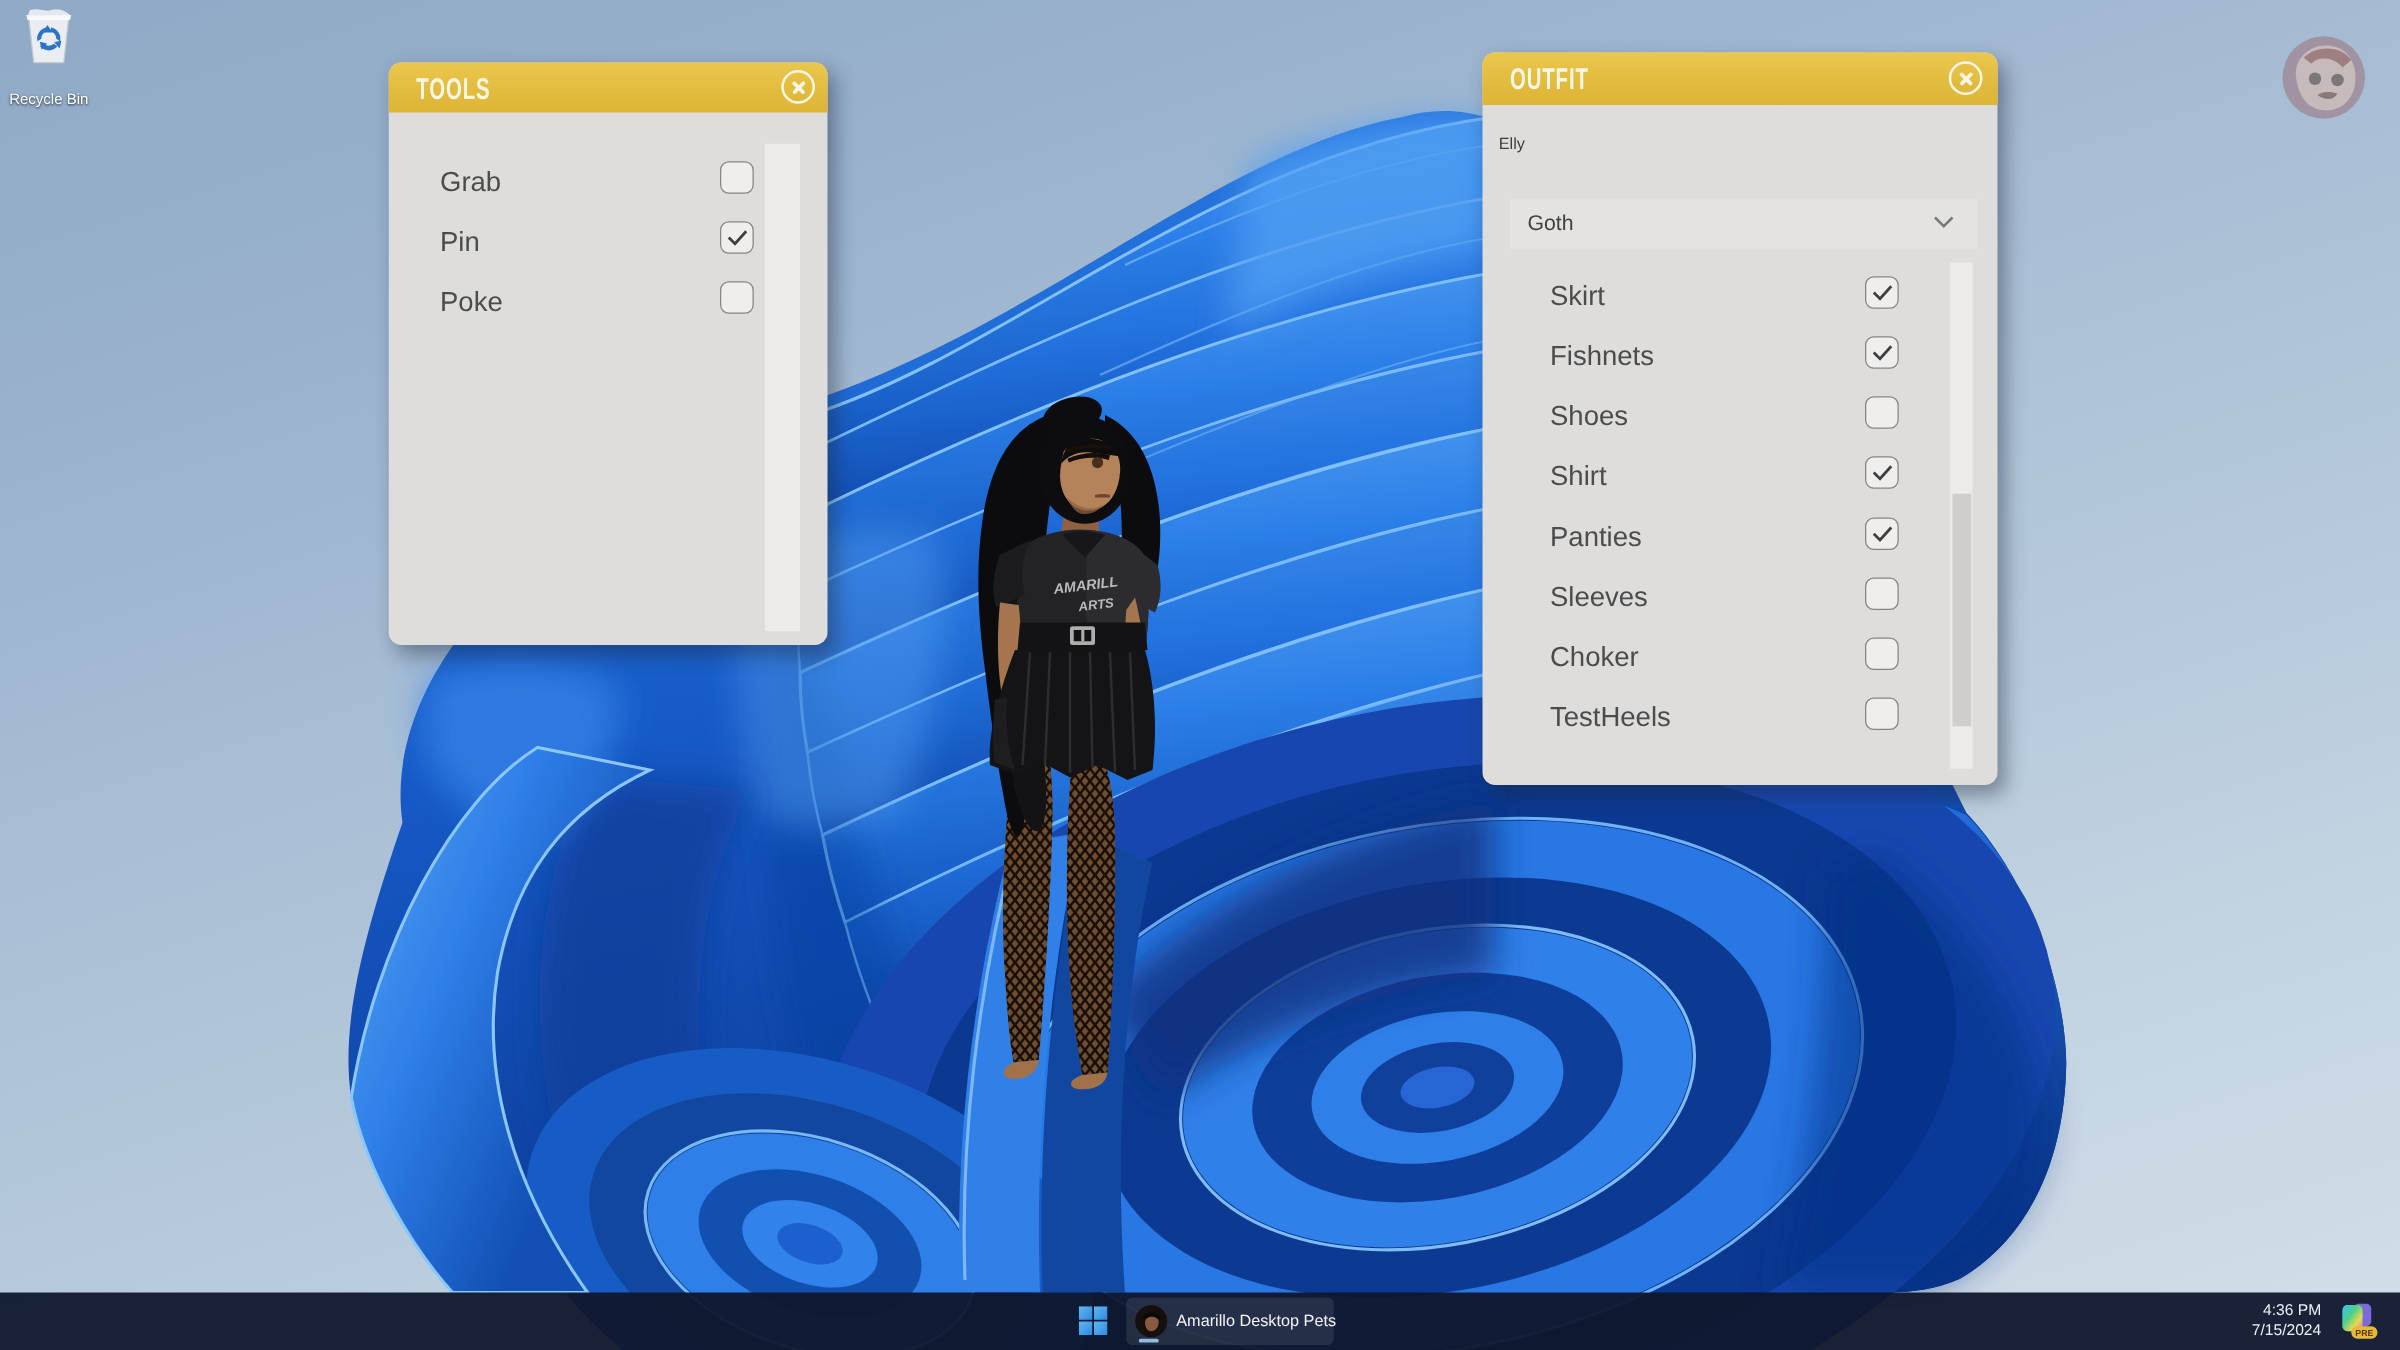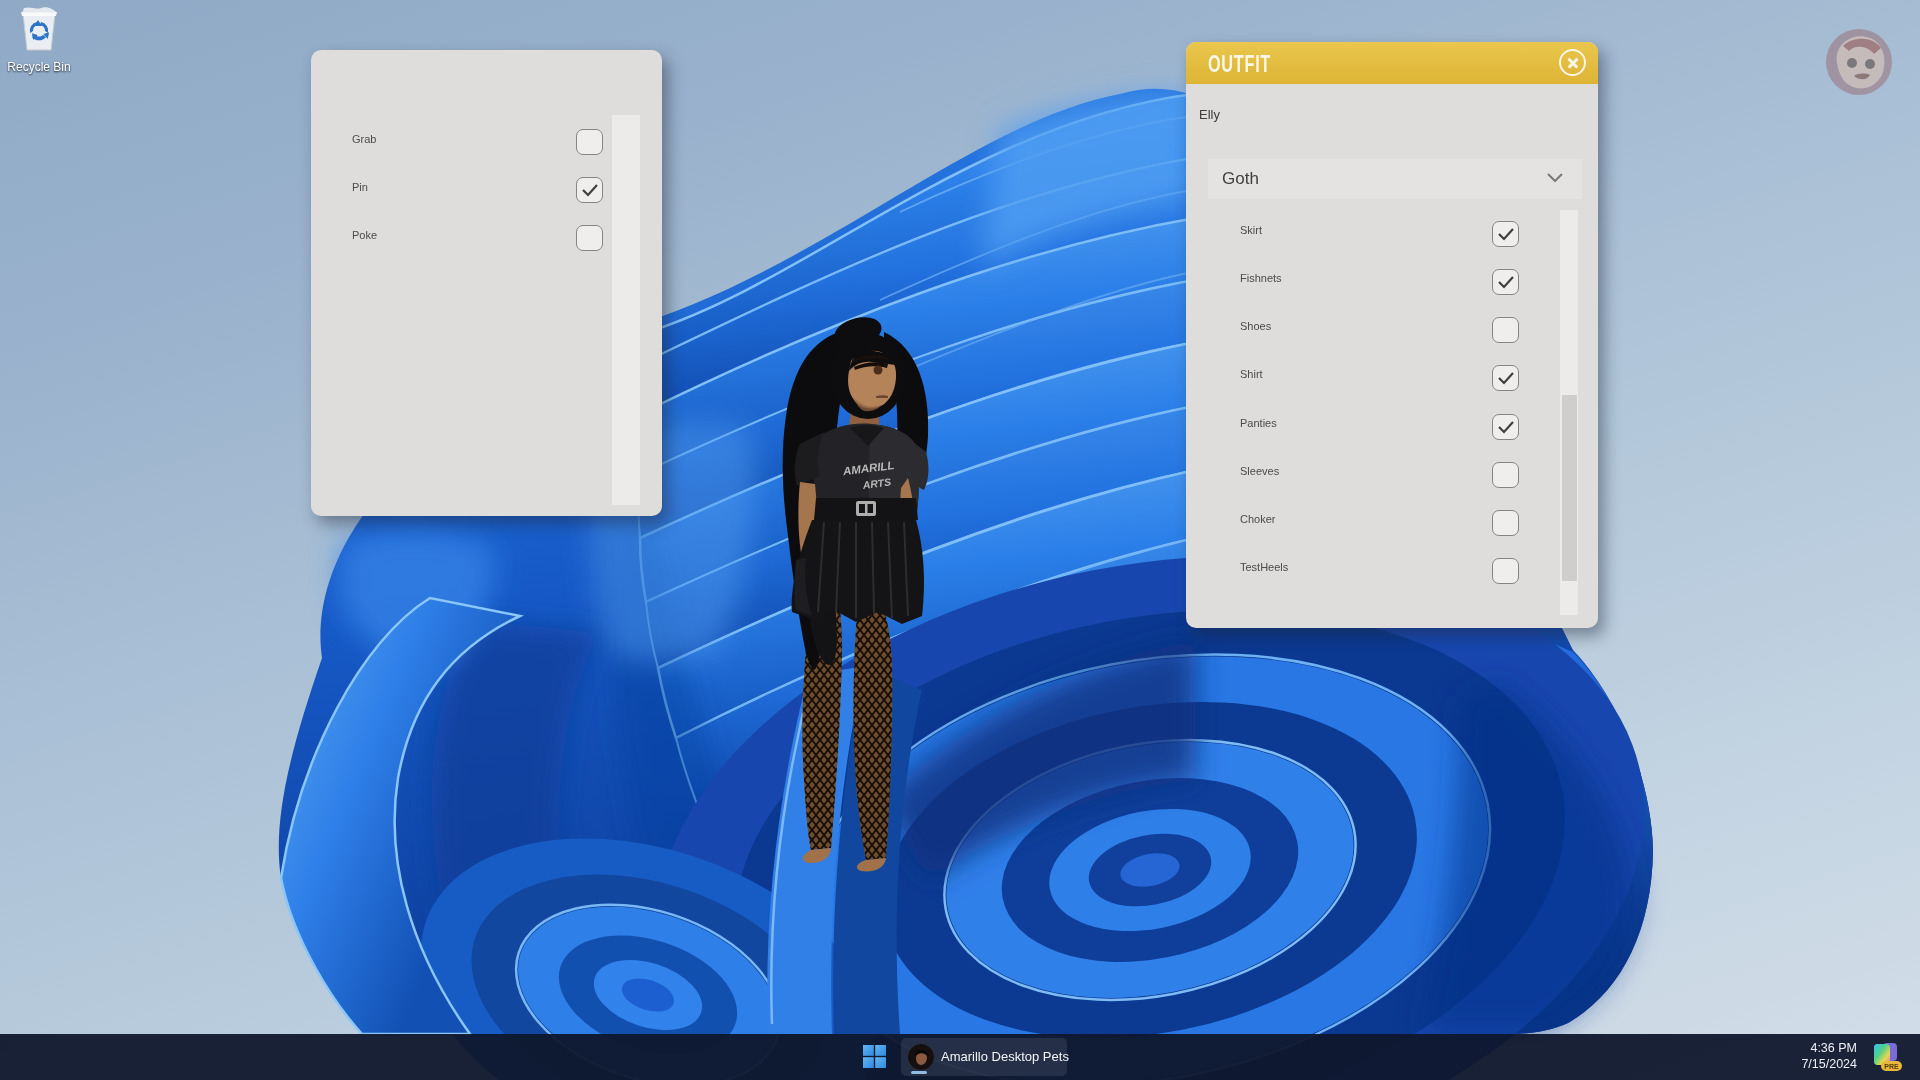--- a/index.html
+++ b/index.html
@@ -11,33 +11,33 @@
 .panel{position:absolute;background:#DEDDDB;border-radius:10px;box-shadow:6px 8px 16px rgba(30,40,60,.45);}
 .tbar{position:absolute;left:0;top:0;right:0;height:42px;border-radius:10px 10px 0 0;
   background:linear-gradient(180deg,#EAC74D 0%,#E2BC3F 55%,#DDB436 100%);}
 .ttitle{position:absolute;left:22px;top:8px;font-size:24px;font-weight:bold;color:#FAF6E8;
   display:inline-block;transform:scaleX(.68);transform-origin:left center;letter-spacing:1px;}
 .closebtn{position:absolute;top:7px;width:27px;height:27px;border:2.4px solid #FAF5E4;border-radius:50%;box-sizing:border-box;}
 .closebtn:before,.closebtn:after{content:"";position:absolute;left:50%;top:50%;width:13px;height:2.6px;background:#FAF5E4;border-radius:2px;}
 .closebtn:before{transform:translate(-50%,-50%) rotate(45deg);}
 .closebtn:after{transform:translate(-50%,-50%) rotate(-45deg);}
 .cb{position:absolute;width:27px;height:26px;border:1.7px solid #858585;border-radius:7px;background:#EFEEEC;box-sizing:border-box;}
-.lab{position:absolute;color:#4C4C4C;font-size:11px;}
+.lab{position:absolute;color:#4C4C4C;font-size:22px;}
 .scrolltrack{position:absolute;background:#ECEBE9;}
 .check{position:absolute;width:27px;height:26px;}
 
 #taskbar{position:absolute;left:0;top:1034px;width:1920px;height:46px;background:rgba(15,23,44,.95);}
 #appbtn{position:absolute;left:901px;top:1038px;width:166px;height:38px;background:rgba(255,255,255,.09);border-radius:5px;}
 #appbtn .av{position:absolute;left:7px;top:6px;width:26px;height:26px;border-radius:50%;background:#3a2b28;overflow:hidden;}
 #appbtn .txt{position:absolute;left:40px;top:11px;font-size:13px;color:#F2F4F7;white-space:nowrap;}
 #underline{position:absolute;left:911px;top:1071px;width:16px;height:3.4px;background:#8FBBE4;border-radius:2px;}
 #clock{position:absolute;right:63px;top:1040px;text-align:right;color:#EDF1F5;font-size:12.5px;line-height:16px;}
 
 #rbwrap{position:absolute;left:2px;top:6px;width:74px;text-align:center;}
-#rblabel{margin-top:4px;font-size:12px;color:#FFFFFF;text-shadow:0 1px 2px rgba(0,0,0,.85);}
+#rblabel{margin-top:15px;font-size:12px;color:#FFFFFF;text-shadow:0 1px 2px rgba(0,0,0,.85);}
 </style>
 </head>
 <body>
 <div id="stage">
 <svg id="wall" width="1920" height="1080" viewBox="0 0 1920 1080">
   <defs>
     <linearGradient id="gBase" x1="0" y1="0" x2="0.25" y2="1">
       <stop offset="0" stop-color="#2B7FE8"></stop>
           <stop offset=".55" stop-color="#1659C6"></stop>
           <stop offset="1" stop-color="#0C3A94"></stop>
@@ -252,20 +252,24 @@
 <svg style="position:absolute;left:1824px;top:27px;" width="70" height="70" viewBox="0 0 70 70">
   <circle cx="35" cy="35" r="33" fill="#96585E" opacity=".42"></circle>
   <path d="M 13 36 C 10 16 30 5 46 11 C 59 16 63 32 59 45 C 55 57 44 63 33 61 C 21 59 15 49 13 36 Z" fill="#E5DDD0" opacity=".55"></path>
   <path d="M 19 19 C 29 9 49 9 57 21 L 50 27 C 43 18 30 18 25 24 Z" fill="#70383E" opacity=".45"></path>
   <circle cx="28" cy="36" r="5" fill="#3E4249" opacity=".55"></circle>
   <circle cx="46" cy="37" r="5" fill="#3E4249" opacity=".55"></circle>
   <path d="M 30 49 C 36 54 43 53 46 48 C 41 46 34 46 30 49 Z" fill="#4E3834" opacity=".5"></path>
 </svg>
 
 <div class="panel" style="left:311px;top:50px;width:351px;height:466px;">
+  <div class="tbar" style="height:40px;">
+        <span class="ttitle">TOOLS</span>
+        <div class="closebtn" style="right:10px;top:6px;"></div>
+      </div>
   <div class="scrolltrack" style="left:301px;top:65px;width:28px;height:390px;"></div>
   <div class="lab" style="left:41px;top:83px;">Grab</div>
   <div class="cb" style="left:265px;top:79px;"></div>
   <div class="lab" style="left:41px;top:131px;text-align:right;">Pin</div>
   <div class="cb" style="left:265px;top:127px;"></div>
   <svg class="check" style="left:265px;top:127px;">
         <polyline points="7,13 12,18 21,8" fill="none" stroke="#3F3F3F" stroke-width="2.2"></polyline>
       </svg>
   <div class="lab" style="left:41px;top:179px;">Poke</div>
   <div class="cb" style="left:265px;top:175px;"></div>

